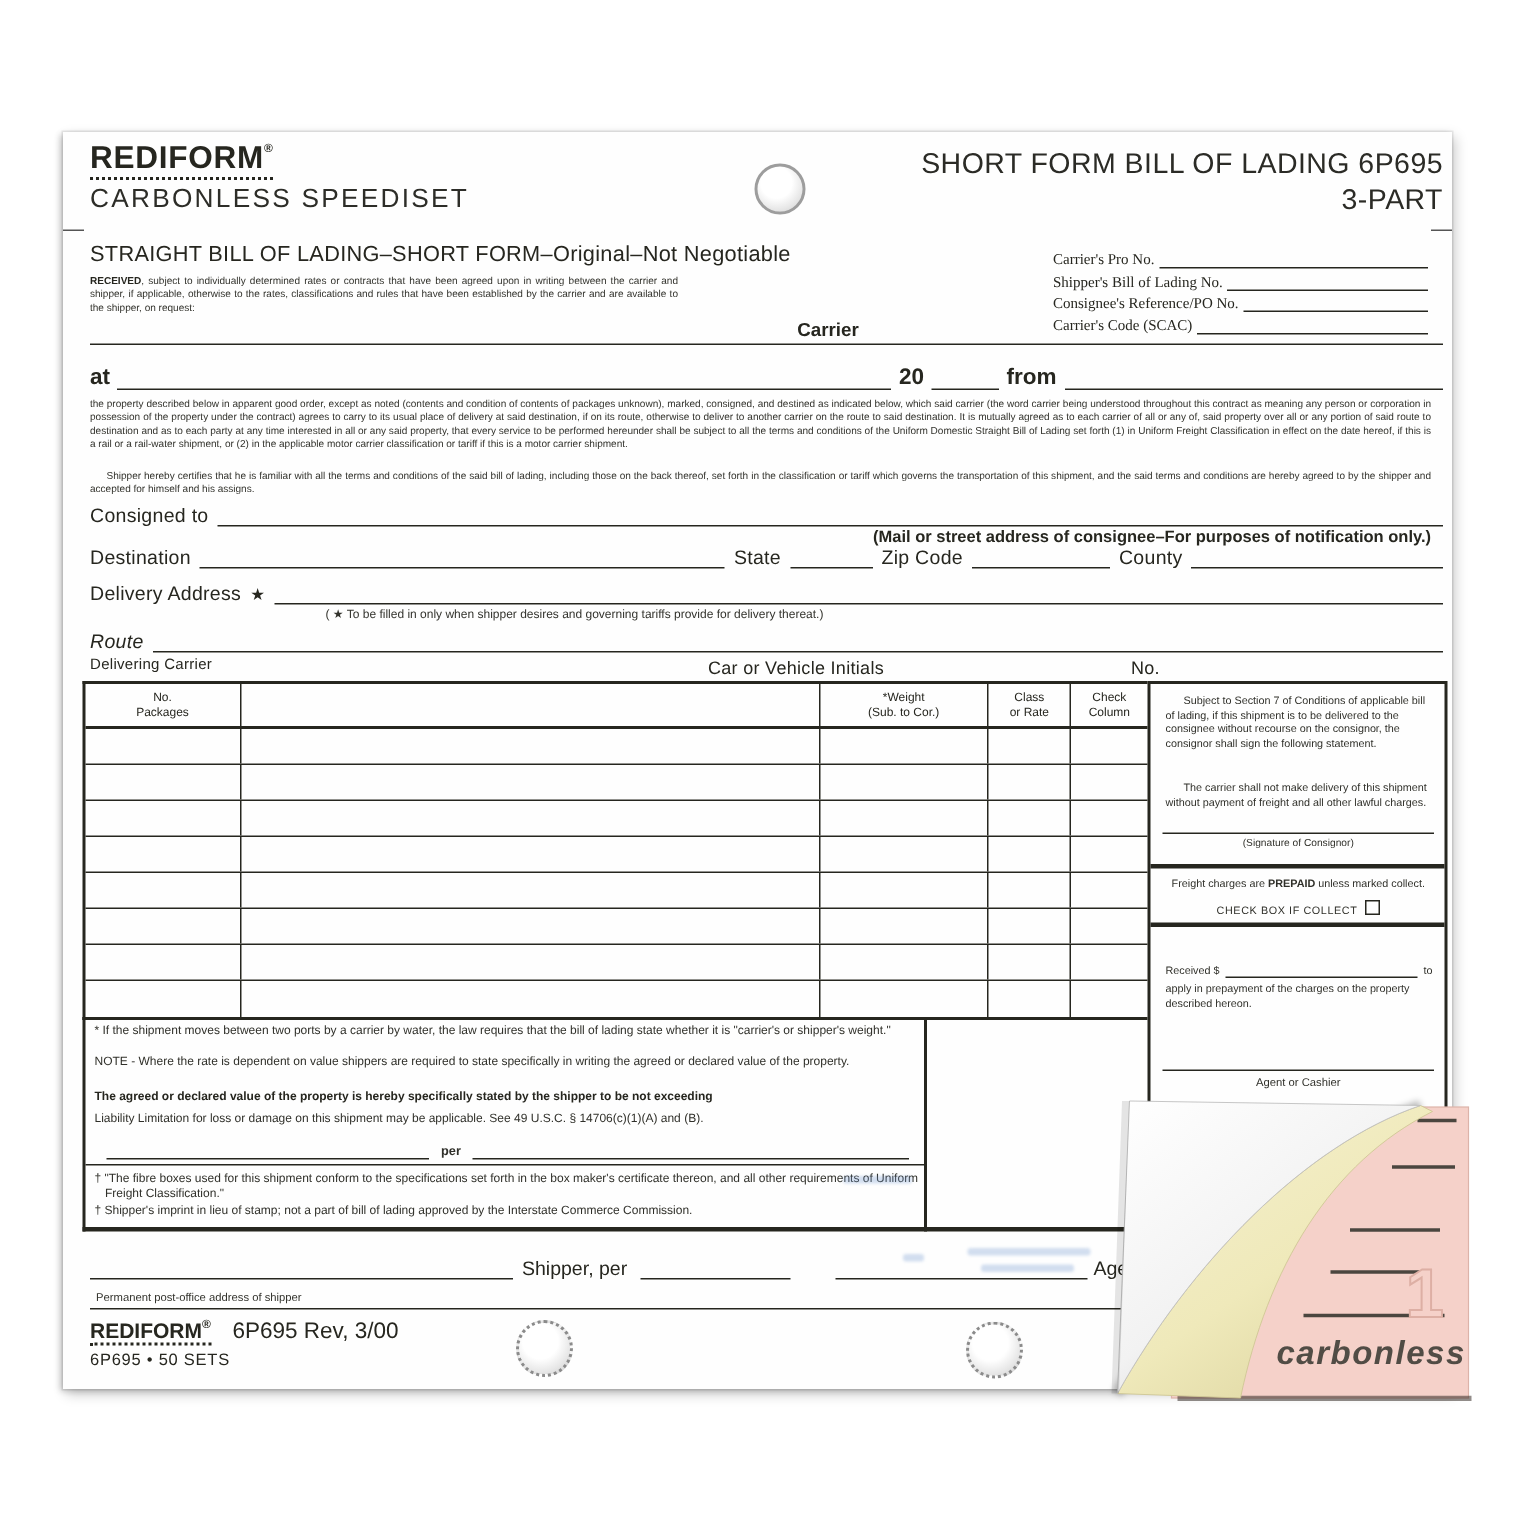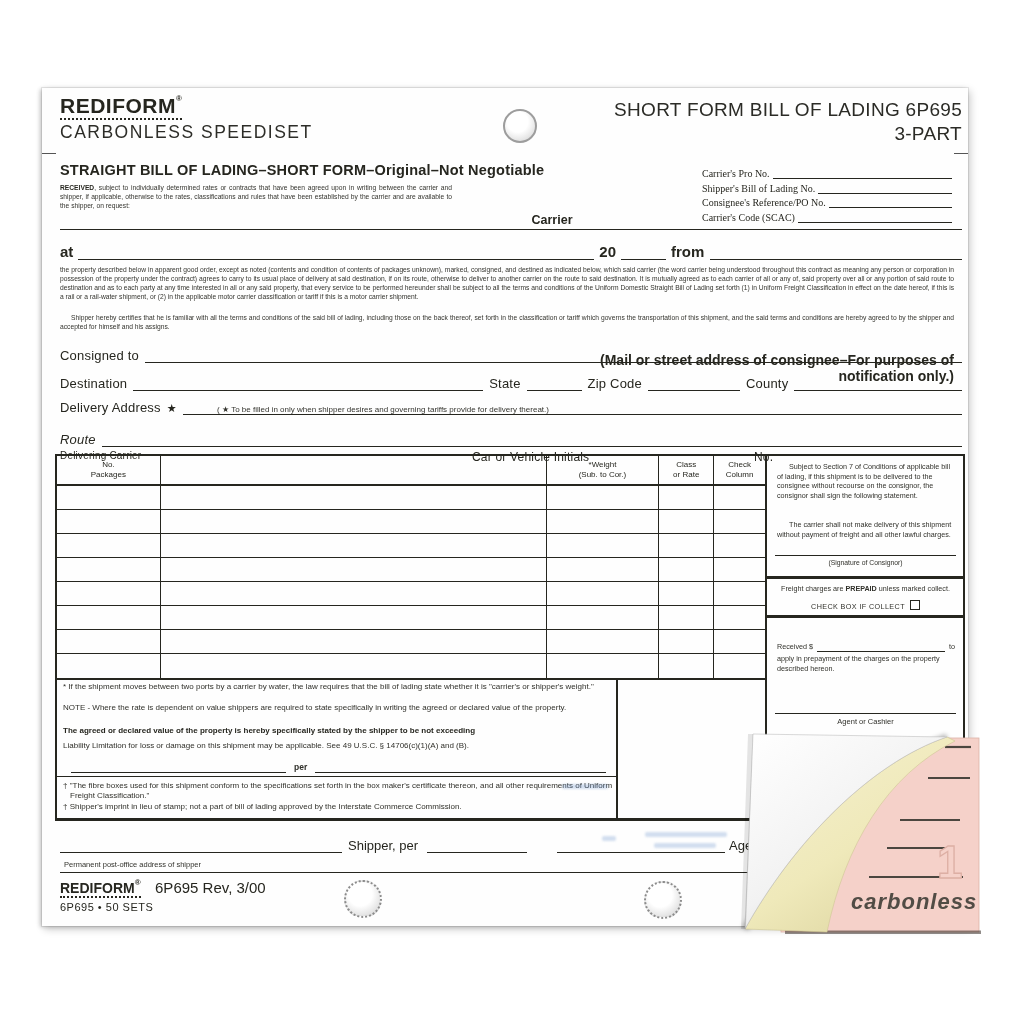--- a/index.html
+++ b/index.html
@@ -24,29 +24,29 @@
   
   .brand{font-weight:900;font-size:21px;letter-spacing:.5px;border-bottom:2.5px dotted var(--ink);line-height:1;padding-bottom:1px;text-align:center;}
   .reg{font-size:8px;vertical-align:top;}
   .prodline{font-size:17.5px;letter-spacing:1.5px;font-weight:400;color:#2d2d28;}
   .doc-title{font-size:19px;letter-spacing:.3px;font-weight:500;text-align:right;color:#2b2b26;}
   .hole{position:absolute;border-radius:50%;
     background:radial-gradient(circle at 42% 36%, #ffffff 40%, #e6e6e6 70%, #c9c9c9 100%);
     border:2px solid #9d9d9d;}
   .hole.rough{border:2px dotted #8b8b8b;}
   .tick{position:absolute;border-top:1.5px solid #555;width:14px;height:0;}
-  .main-title{font-size:14.5px;font-weight:bold;letter-spacing:.2px;}
+  .main-title{font-size:14.5px;font-weight:normal;letter-spacing:.2px;}
   .fineprint{font-size:6.7px;line-height:1.32;text-align:justify;color:#33332d;}
   .fineprint b{color:#26261f;}
   .stub{display:flex;flex-direction:column;gap:3.5px;}
   .stub-row{display:flex;align-items:flex-end;font-size:10px;font-family:Liberation Serif, serif;}
   .stub-row .ln{flex:1;margin-left:3px;border-bottom-width:1.2px;}
-  .biglbl{font-size:13px;letter-spacing:.2px;margin-top:12px;}
+  .biglbl{font-size:13px;letter-spacing:.2px;}
   .boldlbl{font-weight:bold;font-size:15px;}
-  .smallnote{font-size:14px;font-weight:bold;}
+  .smallnote{font-size:11px;font-weight:bold;}
   
   .botable{position:absolute;left:13px;top:366px;width:710px;border:2px solid var(--ink);border-right:none;box-sizing:border-box;background:transparent;}
   .thead{display:flex;height:30px;border-bottom:2px solid var(--ink);box-sizing:border-box;}
   .thcell{box-sizing:border-box;border-right:1.5px solid var(--ink);font-size:8px;line-height:1.25;display:flex;flex-direction:column;align-items:center;justify-content:center;text-align:center;}
   .trow{display:flex;height:24px;border-bottom:1.5px solid var(--ink);box-sizing:border-box;}
   .trow:last-child{border-bottom:none;}
   .tcell{box-sizing:border-box;border-right:1.5px solid var(--ink);}
   .c0{width:104px;} .c1{width:387px;} .c2{width:113px;} .c3{width:55px;} .c4{width:51px;}
   .thcell.c4,.tcell.c4{border-right:none;}
   

